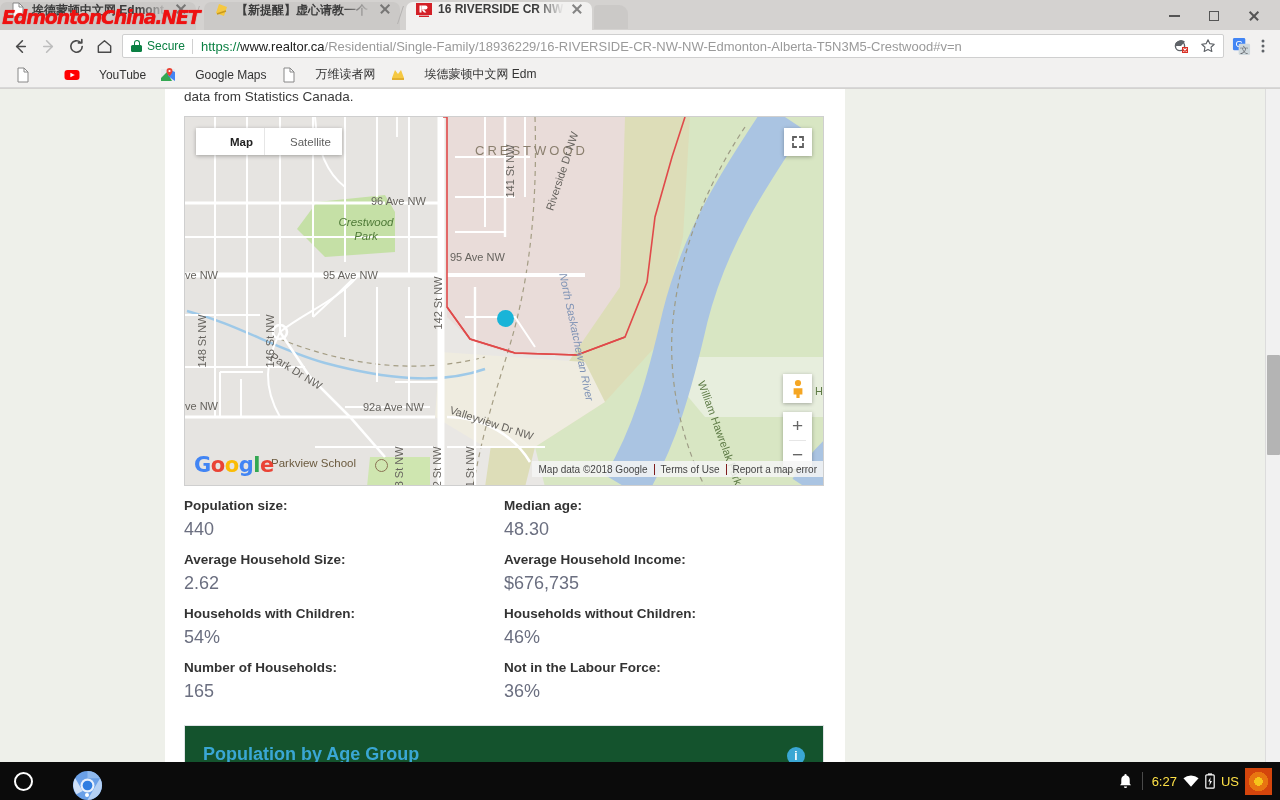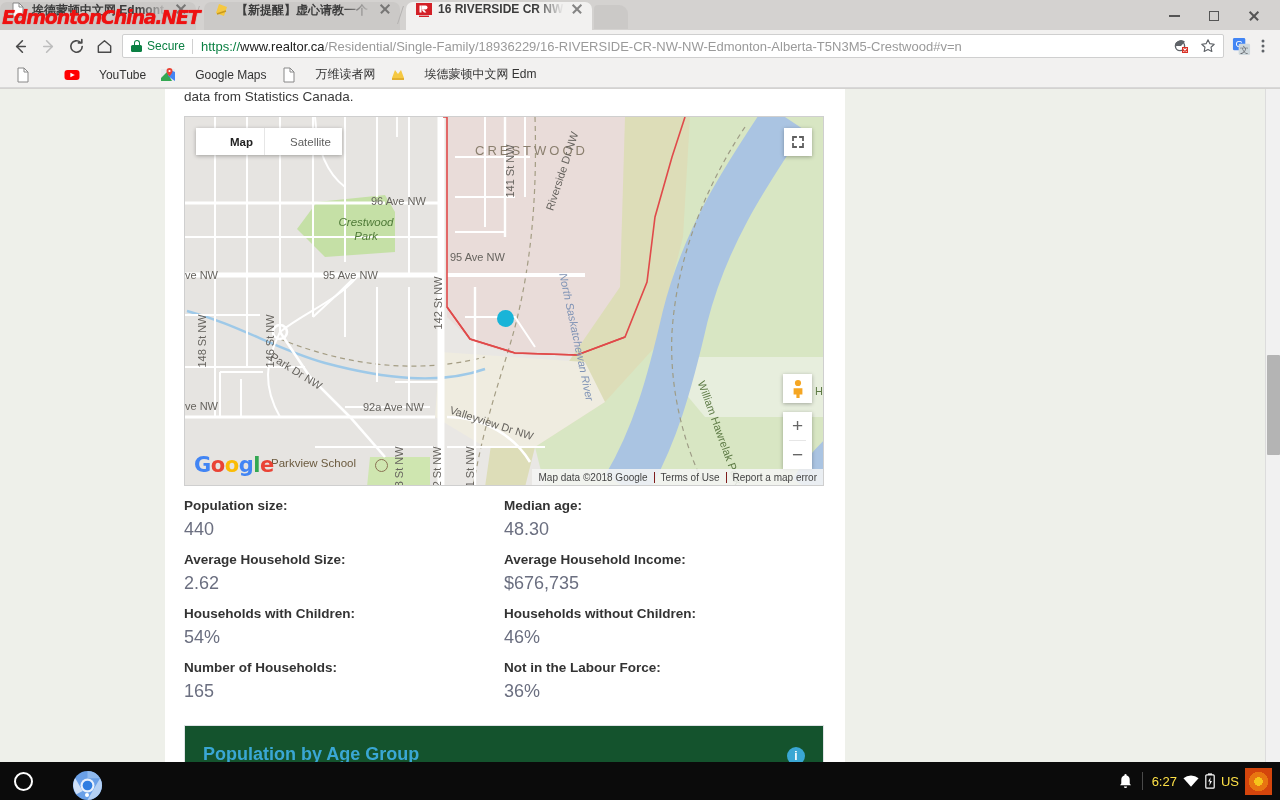--- a/index.html
+++ b/index.html
@@ -112,21 +112,21 @@
             display:flex; align-items:center; justify-content:center; }
   .zoomctl { position:absolute; right:11px; top:295px; width:29px; background:#fff;
              box-shadow:0 1px 4px rgba(0,0,0,.3); z-index:12; }
   .zoomctl div { height:28px; display:flex; align-items:center; justify-content:center;
                  font-size:19px; color:#666; }
   .zoomctl .sep { height:1px; background:#e6e6e6; padding:0; margin:0 6px; }
 
   .glogo { position:absolute; left:9px; bottom:8px; z-index:12; font-size:0; }
   .glogo span { font-family:"DejaVu Sans", sans-serif; font-size:21px; font-weight:bold; letter-spacing:-.5px; }
 
-  .attrib { position:absolute; right:0; bottom:0; height:16px; display:flex; align-items:center;
+  .attrib { position:absolute; right:0; bottom:8px; height:16px; display:flex; align-items:center;
             background:rgba(245,245,245,.86); font-size:10px; color:#444; z-index:12; }
   .attrib span { padding:0 6px; }
   .attrib span + span { border-left:1px solid #7f1d1d; }
 
   .marker { position:absolute; width:17px; height:17px; border-radius:50%; background:#19b4d8; z-index:11; }
 
   
   .stats { position:absolute; left:19px; top:407px; width:640px; }
   .srow { display:flex; margin-bottom:7px; }
   .scell { width:50%; }

